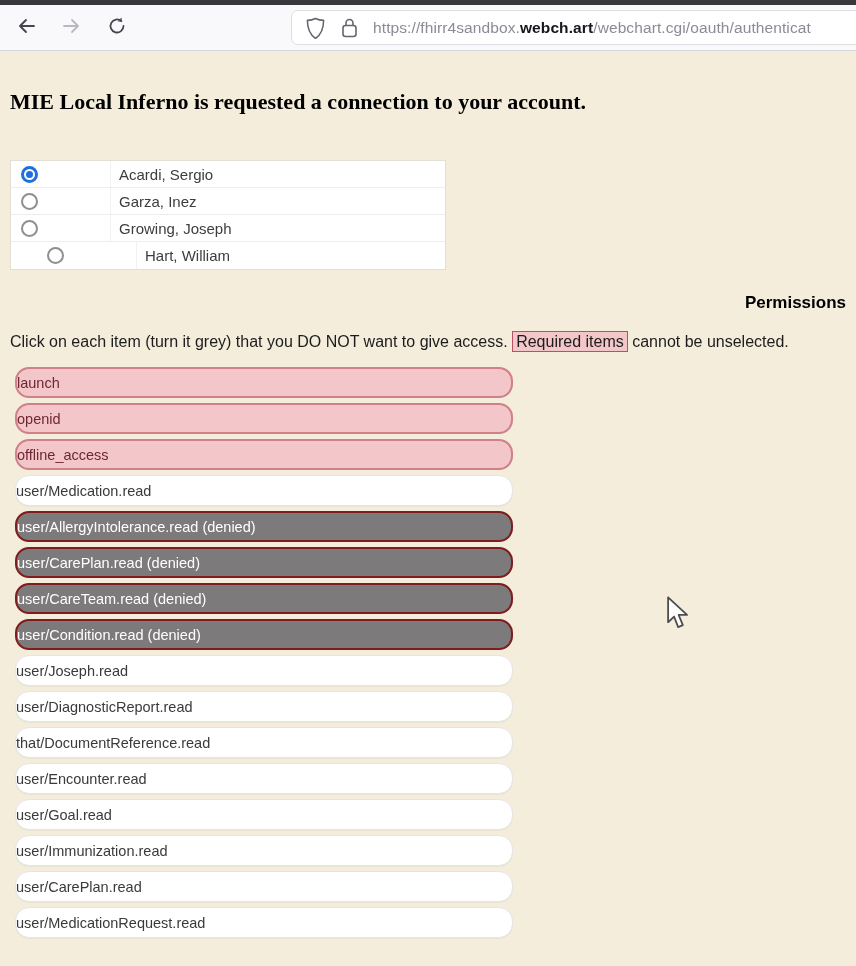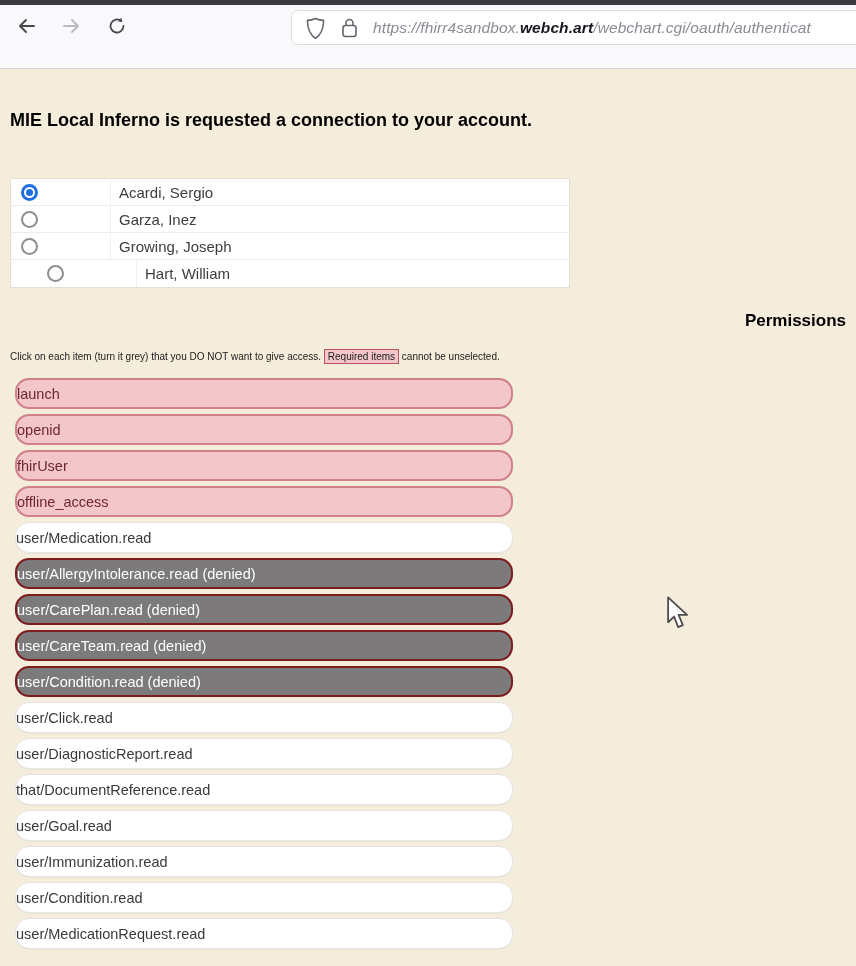--- a/index.html
+++ b/index.html
@@ -6,23 +6,22 @@
   html, body { margin: 0; padding: 0; }
   body {
     width: 856px; height: 966px; overflow: hidden; position: relative;
     background: var(--page-background, #f4eddc);
     font-family: "Liberation Sans", sans-serif;
   }
 
   
   .top-strip { height: 5px; background: #38383d; }
   .toolbar {
-    position: relative; height: 64px; background: #f9f9fb;
+    position: relative; height: 46px; background: #f9f9fb;
     border-bottom: 1px solid #d7d7db;
-    font-style: italic;
   }
   .nav-btn {
     position: absolute; top: 7px; width: 32px; height: 32px;
     display: flex; align-items: center; justify-content: center;
     border-radius: 4px; cursor: default;
   }
   .nav-btn.back { left: 11px; }
   .nav-btn.fwd { left: 55px; }
   .nav-btn.reload { left: 101px; }
   .urlbar {
@@ -34,26 +33,26 @@
   .urlbar .icon + .icon { margin-left: 15px; }
   .url-text {
     margin-left: 15px; font-size: 15.5px; color: #8b8b95; white-space: nowrap;
     letter-spacing: 0.1px;
   }
   .url-domain { color: #17161c; font-weight: 700; }
 
   
   .page { padding: 0 10px; }
   .page-title {
-    margin: 37px 0 0 0; font-size: 18px; line-height: 28px;
-    font-weight: bold; color: #000;
+    margin: 37px 0 0 0; font-size: 22px; line-height: 28px;
+    font-weight: bold; color: #000; font-family: Liberation Serif, serif;
   }
 
   .patient-table {
-    margin-top: 44px; width: 560px;
+    margin-top: 44px; width: 436px;
     background: #fff; border: 1px solid #e4dfd3;
   }
   .patient-row { display: flex; height: 27px; border-bottom: 1px solid #ededed; }
   .patient-row:last-child { border-bottom: none; padding-left: 26px; }
   .radio-cell {
     width: 100px; border-right: 1px solid #f1f1f1;
     display: flex; align-items: center; padding-left: 10px;
   }
   .name-cell {
     flex: 1; display: flex; align-items: center; padding-left: 8px;
@@ -65,21 +64,21 @@
     display: flex; align-items: center; justify-content: center;
   }
   .radio .dot { width: 7px; height: 7px; border-radius: 50%; background: transparent; }
   .patient-row.selected .radio { border: 3px solid var(--radio-selected, #1f6fe0); }
   .patient-row.selected .radio .dot { background: var(--radio-selected, #1f6fe0); }
 
   .permissions-heading {
     margin: 23px 0 0 0; font-size: 17px; font-weight: bold; color: #000; text-align: right;
   }
   .instructions {
-    margin: 20px 0 0 0; font-size: 10px; color: #1c1c1c;
+    margin: 20px 0 0 0; font-size: 16px; color: #1c1c1c;
   }
   .required-highlight {
     background: var(--required-pill-bg, #f3c6ca);
     border: 1px solid #b9525e;
     padding: 1px 3px;
   }
 
   .scope-list { margin-top: 16px; }
   .pill {
     width: 498px; height: 31px; margin: 0 0 5px 5px;
@@ -200,23 +199,20 @@
   <div class="scope-list">
 
       <div class="pill required">
         <span>launch</span>
       </div>
 
       <div class="pill required">
         <span>openid</span>
       </div>
 
-      <div class="pill required">
-        <span>fhirUser</span>
-      </div>
 
       <div class="pill required">
         <span>offline_access</span>
       </div>
 
       <div class="pill allowed">
         <span>user/Medication.read</span>
       </div>
 
       <div class="pill denied">
@@ -229,42 +225,45 @@
 
       <div class="pill denied">
         <span>user/CareTeam.read (denied)</span>
       </div>
 
       <div class="pill denied">
         <span>user/Condition.read (denied)</span>
       </div>
 
       <div class="pill allowed">
-        <span>user/Click.read</span>
+        <span>user/Joseph.read</span>
       </div>
 
       <div class="pill allowed">
         <span>user/DiagnosticReport.read</span>
       </div>
 
       <div class="pill allowed">
         <span>that/DocumentReference.read</span>
       </div>
 
+      <div class="pill allowed">
+        <span>user/Encounter.read</span>
+      </div>
 
       <div class="pill allowed">
         <span>user/Goal.read</span>
       </div>
 
       <div class="pill allowed">
         <span>user/Immunization.read</span>
       </div>
 
       <div class="pill allowed">
-        <span>user/Condition.read</span>
+        <span>user/CarePlan.read</span>
       </div>
 
       <div class="pill allowed">
         <span>user/MedicationRequest.read</span>
       </div>
     </div>
 </div>
 
 <div class="cursor">
   <svg width="23" height="34" viewBox="0 0 14 21">

